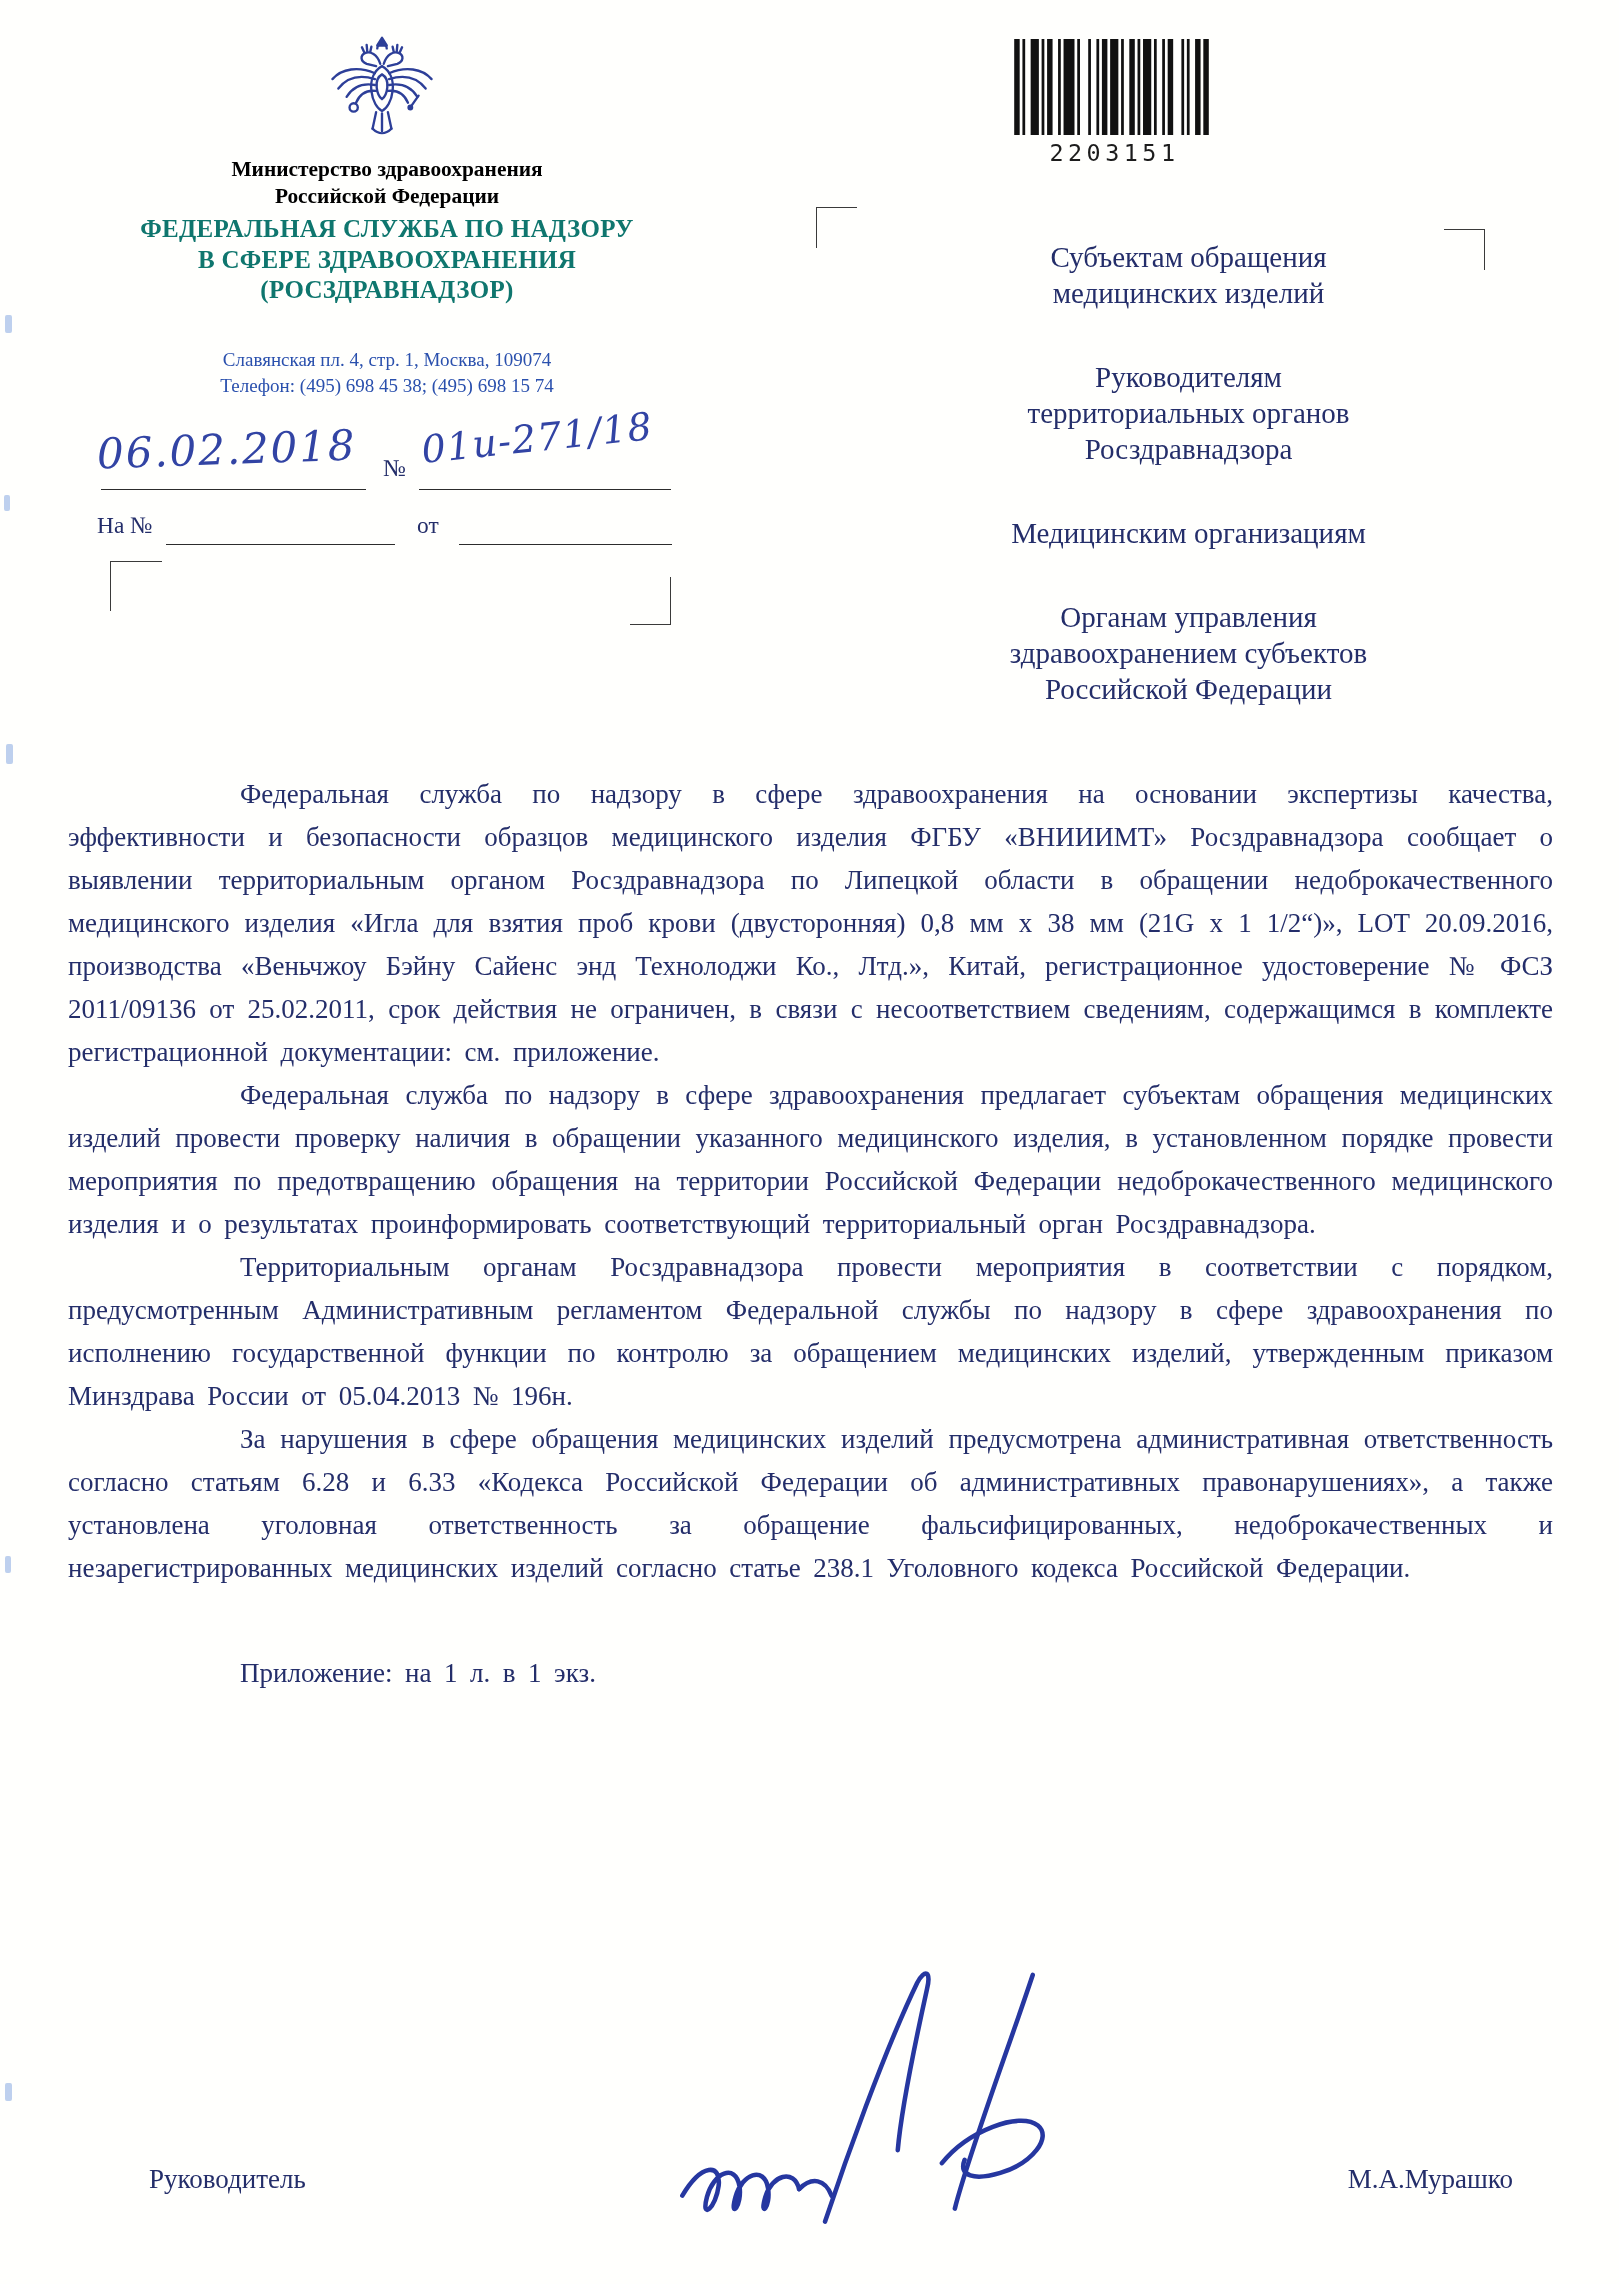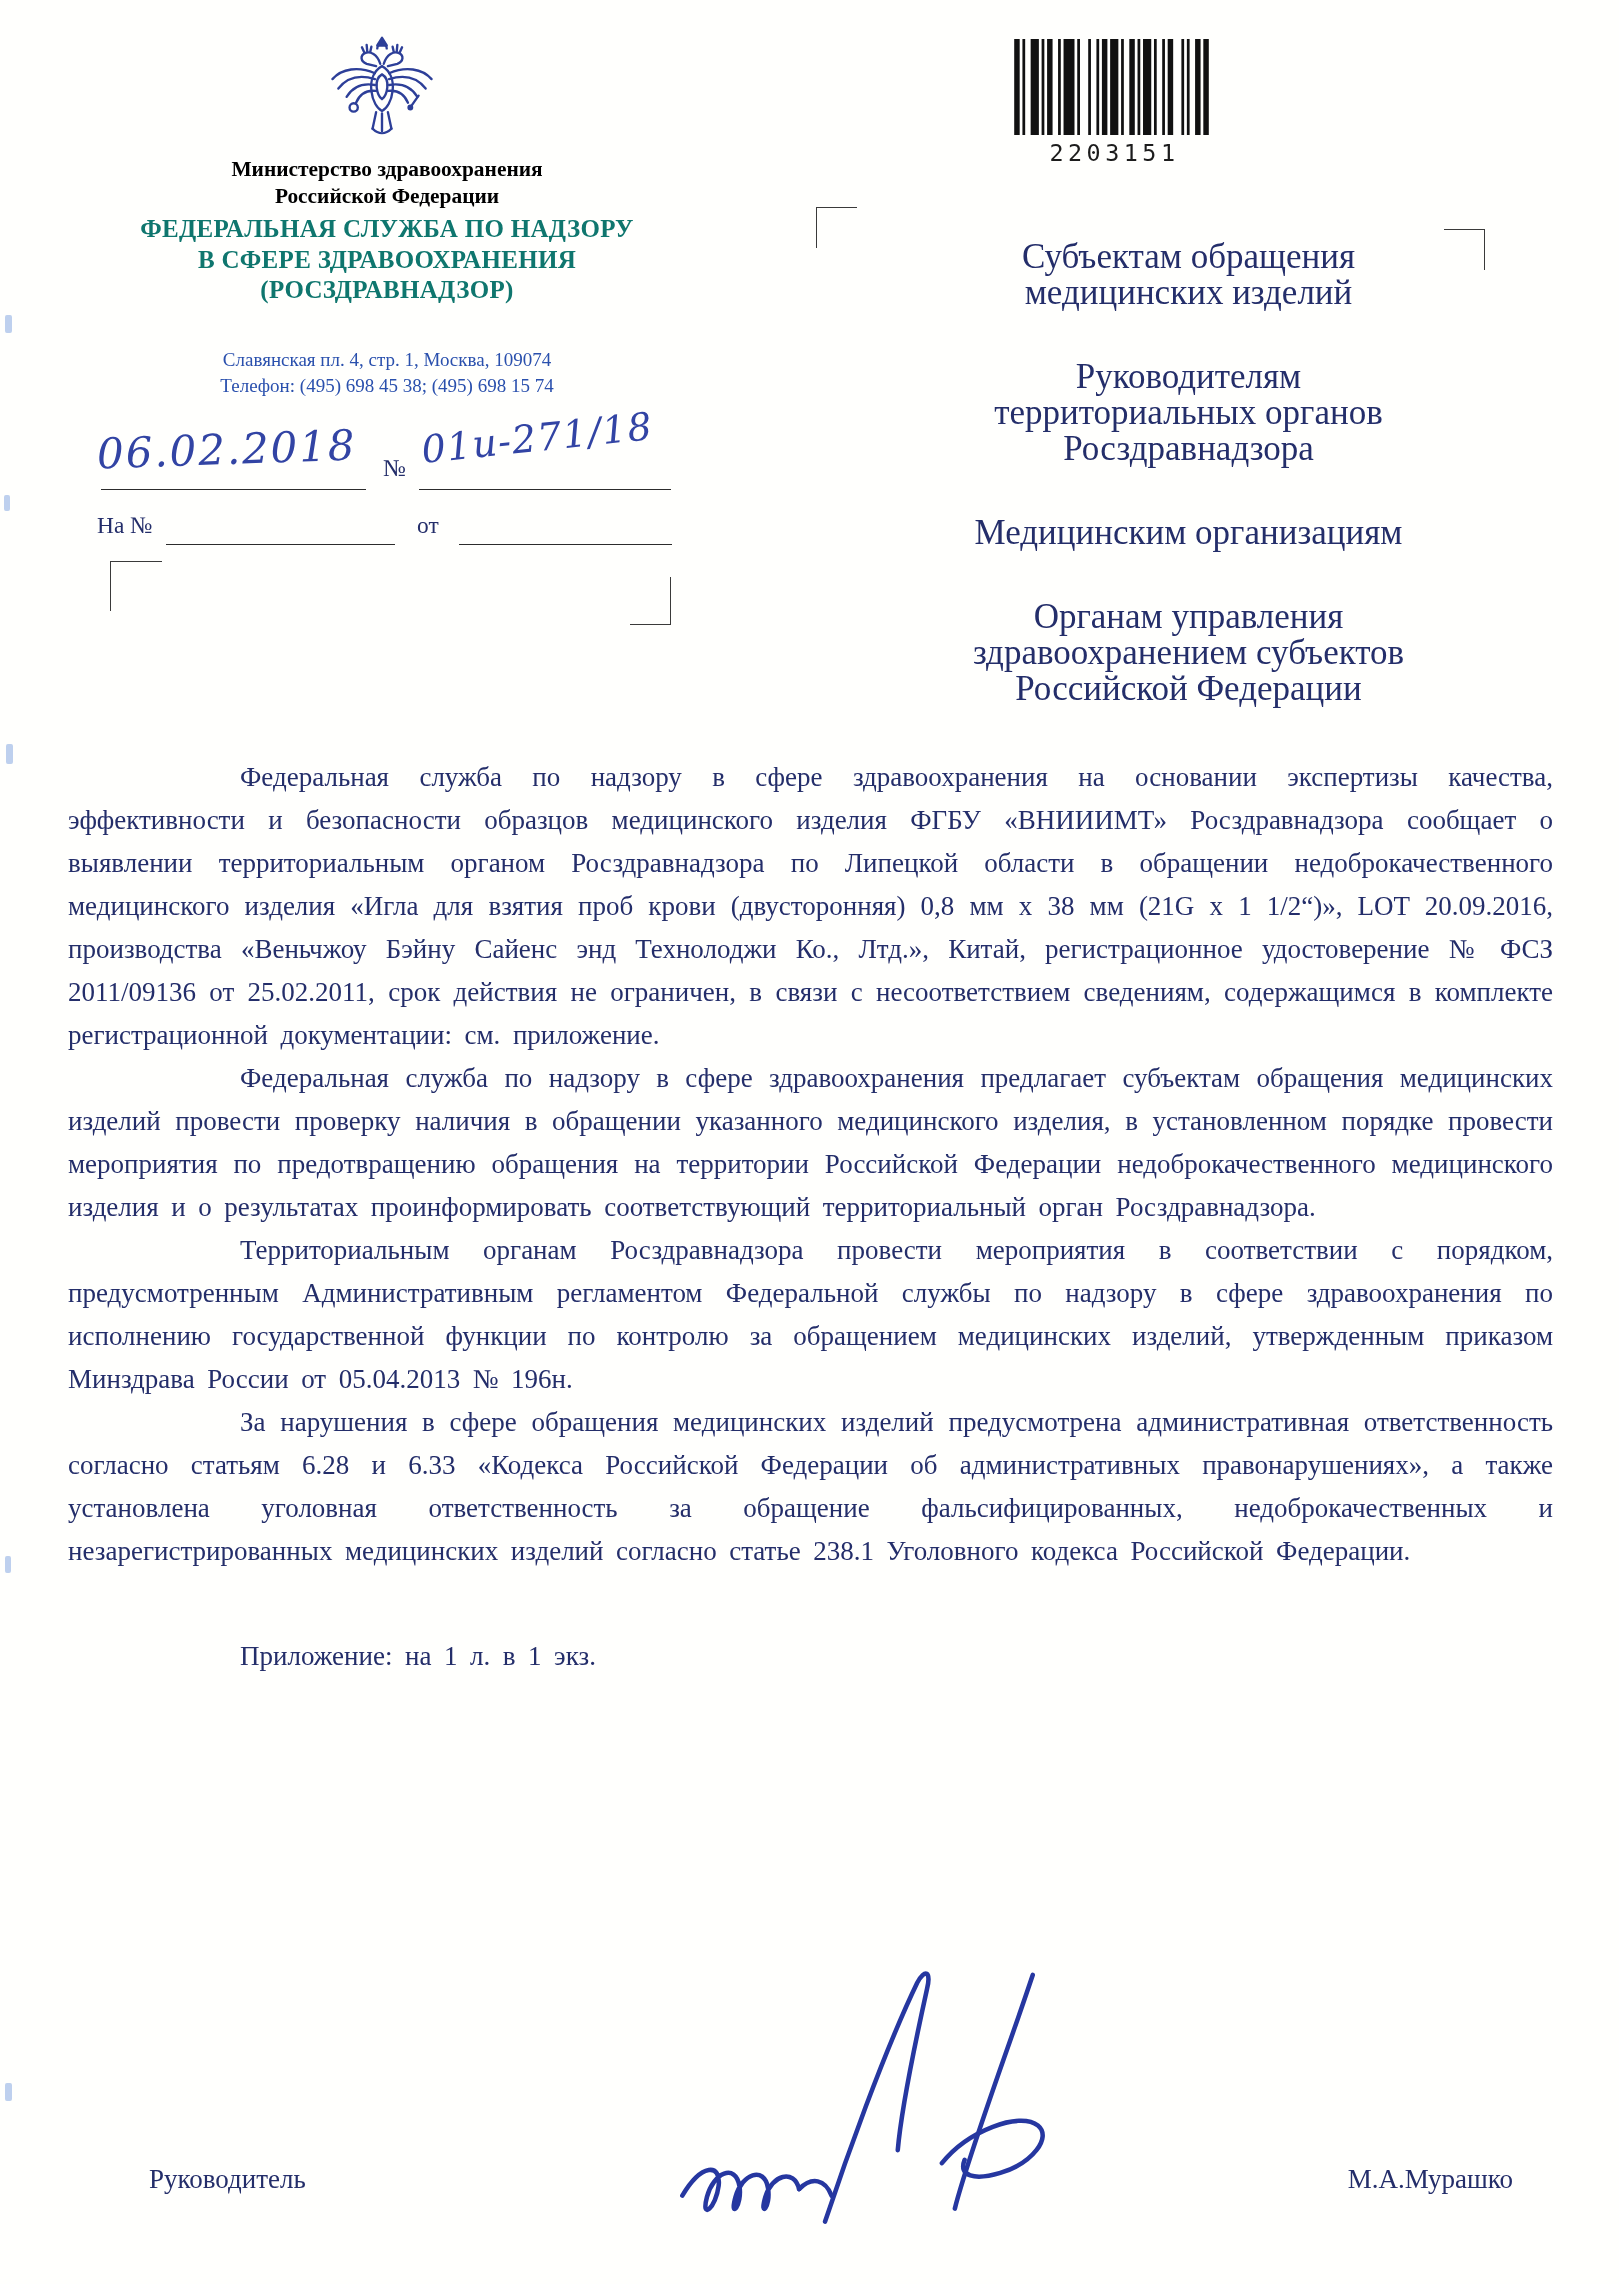--- a/index.html
+++ b/index.html
@@ -57,30 +57,30 @@
   .barcode-wrap{position:absolute;left:1014px;top:39px;width:201px;}
   .barcode-wrap svg{display:block;}
   .barcode-number{
     margin-top:3.9px;text-align:center;
     font-family:"DejaVu Sans Mono", monospace;
     font-size:23.4px;letter-spacing:4.5px;color:#1c1c1c;
   }
   
   .addressees{
     position:absolute;left:844px;top:239px;width:689px;
-    text-align:center;font-size:35px;line-height:36px;
+    text-align:center;font-size:29px;line-height:36px;
   }
   .addressee{margin:0 0 48px 0;white-space:pre-line;}
   
   .subject{
     position:absolute;left:174px;top:607px;width:455px;
     font-size:27px;line-height:38px;white-space:pre-line;
   }
   
-  .body-text{position:absolute;left:68px;top:756px;width:1485px;}
+  .body-text{position:absolute;left:68px;top:773px;width:1485px;}
   .body-text p{
     margin:0;font-size:27px;line-height:43px;
     text-align:justify;text-indent:172px;word-spacing:5.8px;
   }
   .attachment{
     margin-top:62px !important;text-align:left !important;
   }
   
   .signer-title{position:absolute;left:149px;top:2164px;font-size:27px;}
   .signer-name{position:absolute;right:106px;top:2164px;font-size:27px;}

